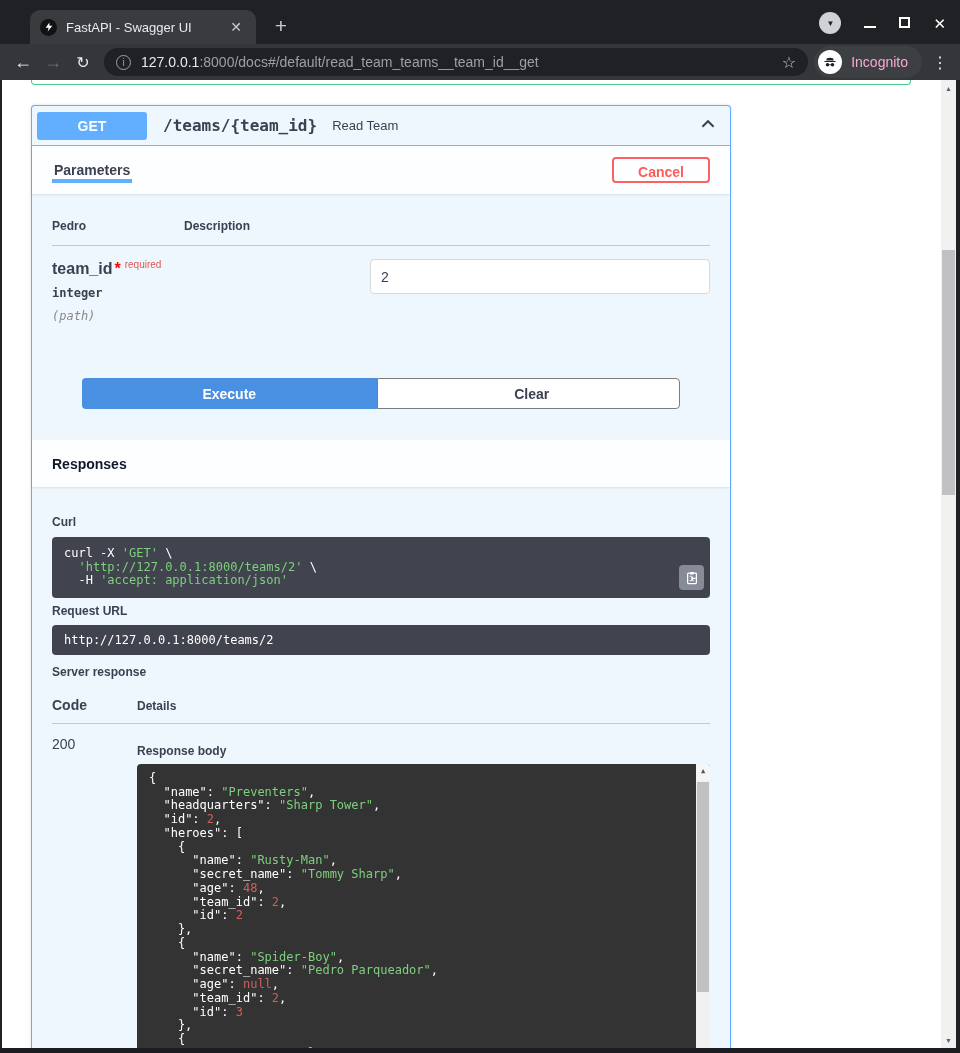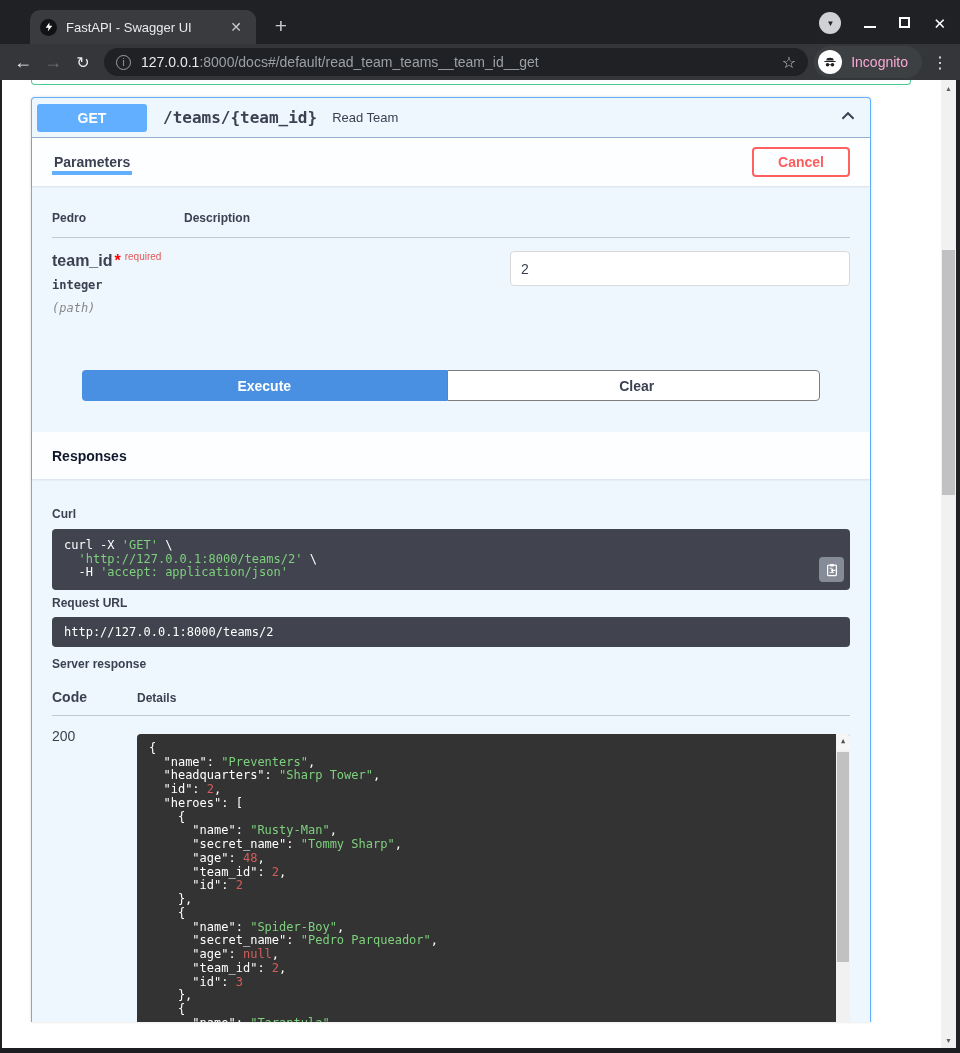--- a/index.html
+++ b/index.html
@@ -41,32 +41,32 @@
   .incog-label { color:#f9a8d4; font-size:14px; }
   .menu-dots { color:#e8eaed; font-size:16px; margin:0 4px 0 10px; letter-spacing:0; flex:none; }
 
   
   .content { position:relative; height:973px; background:#fff; overflow:hidden; }
   .page { position:absolute; left:2px; top:0; width:937px; height:100%; background:#fff;
           padding:0 28px 0 29px; overflow:hidden; color:#3b4151; }
 
   .prev-green { height:5px; border:1px solid #49cc90; border-top:none; border-radius:0 0 4px 4px; }
 
-  .opblock { margin-top:12px; width:840px; background:#eff7fe; border:1px solid #61affe;
+  .opblock { margin-top:20px; width:700px; background:#eff7fe; border:1px solid #61affe;
              border-bottom:none; border-radius:4px 4px 0 0; box-shadow:0 0 3px rgba(0,0,0,.15); }
   .opblock-header { height:40px; display:flex; align-items:center; padding:0 10px 0 5px;
                     border-bottom:1px solid rgba(90,130,175,.6); cursor:pointer; }
   .method-badge { width:110px; height:28px; background:#61affe; border-radius:3px; color:#fff;
                   font-weight:bold; font-size:14px; display:flex; align-items:center; justify-content:center; }
   .op-path { font-family:"DejaVu Sans Mono", monospace; font-weight:bold; font-size:16px; color:#3b4151; margin-left:16px; }
   .op-summary { font-size:13px; color:#3b4151; margin-left:15px; flex:1; }
   .chevron { flex:none; margin-right:4px; }
 
   .sec-header { height:48px; background:rgba(255,255,255,.85); box-shadow:0 1px 2px rgba(0,0,0,.1);
-                display:flex; align-items:center; padding:11px 20px; }
+                display:flex; padding:11px 20px; }
   .param-tab { height:100%; display:flex; align-items:center; font-weight:bold; font-size:14px;
                color:#3b4151; border-bottom:4px solid #61affe; padding:4px 2px 0 2px; }
   .cancel-btn { margin-left:auto; background:transparent; border:2px solid #ff6060; border-radius:4px;
                 color:#ff5b5b; font-weight:bold; font-size:14px; padding:5px 24px; font-family:inherit; }
 
   .params-body { padding:25px 20px 0 20px; }
   .thead { display:flex; font-size:12px; font-weight:bold; color:#3b4151; padding-bottom:12px;
            border-bottom:1px solid rgba(59,65,81,.25); }
   .th-name { width:132px; }
   .param-row { display:flex; padding-top:13px;justify-content:space-between; }
@@ -254,20 +254,21 @@
 
           <div class="resp-thead">
             <span class="code-col">Code</span>
             <span class="details-col">Details</span>
           </div>
           <div class="resp-divider"></div>
 
           <div class="resp-row">
             <span class="status-code">200</span>
             <div class="resp-right">
+              <div class="block-title respbody-title">Response body</div>
               <div class="response-block codebar">
                 <div>
                     <div class="code-line"><span class="tok-p">{</span></div>
                     <div class="code-line"><span class="tok-p">  </span><span class="tok-k">"name"</span><span class="tok-p">: </span><span class="tok-s">"Preventers"</span><span class="tok-p">,</span></div>
                     <div class="code-line"><span class="tok-p">  </span><span class="tok-k">"headquarters"</span><span class="tok-p">: </span><span class="tok-s">"Sharp Tower"</span><span class="tok-p">,</span></div>
                     <div class="code-line"><span class="tok-p">  </span><span class="tok-k">"id"</span><span class="tok-p">: </span><span class="tok-n">2</span><span class="tok-p">,</span></div>
                     <div class="code-line"><span class="tok-p">  </span><span class="tok-k">"heroes"</span><span class="tok-p">: [</span></div>
                     <div class="code-line"><span class="tok-p">    {</span></div>
                     <div class="code-line"><span class="tok-p">      </span><span class="tok-k">"name"</span><span class="tok-p">: </span><span class="tok-s">"Rusty-Man"</span><span class="tok-p">,</span></div>
                     <div class="code-line"><span class="tok-p">      </span><span class="tok-k">"secret_name"</span><span class="tok-p">: </span><span class="tok-s">"Tommy Sharp"</span><span class="tok-p">,</span></div>

